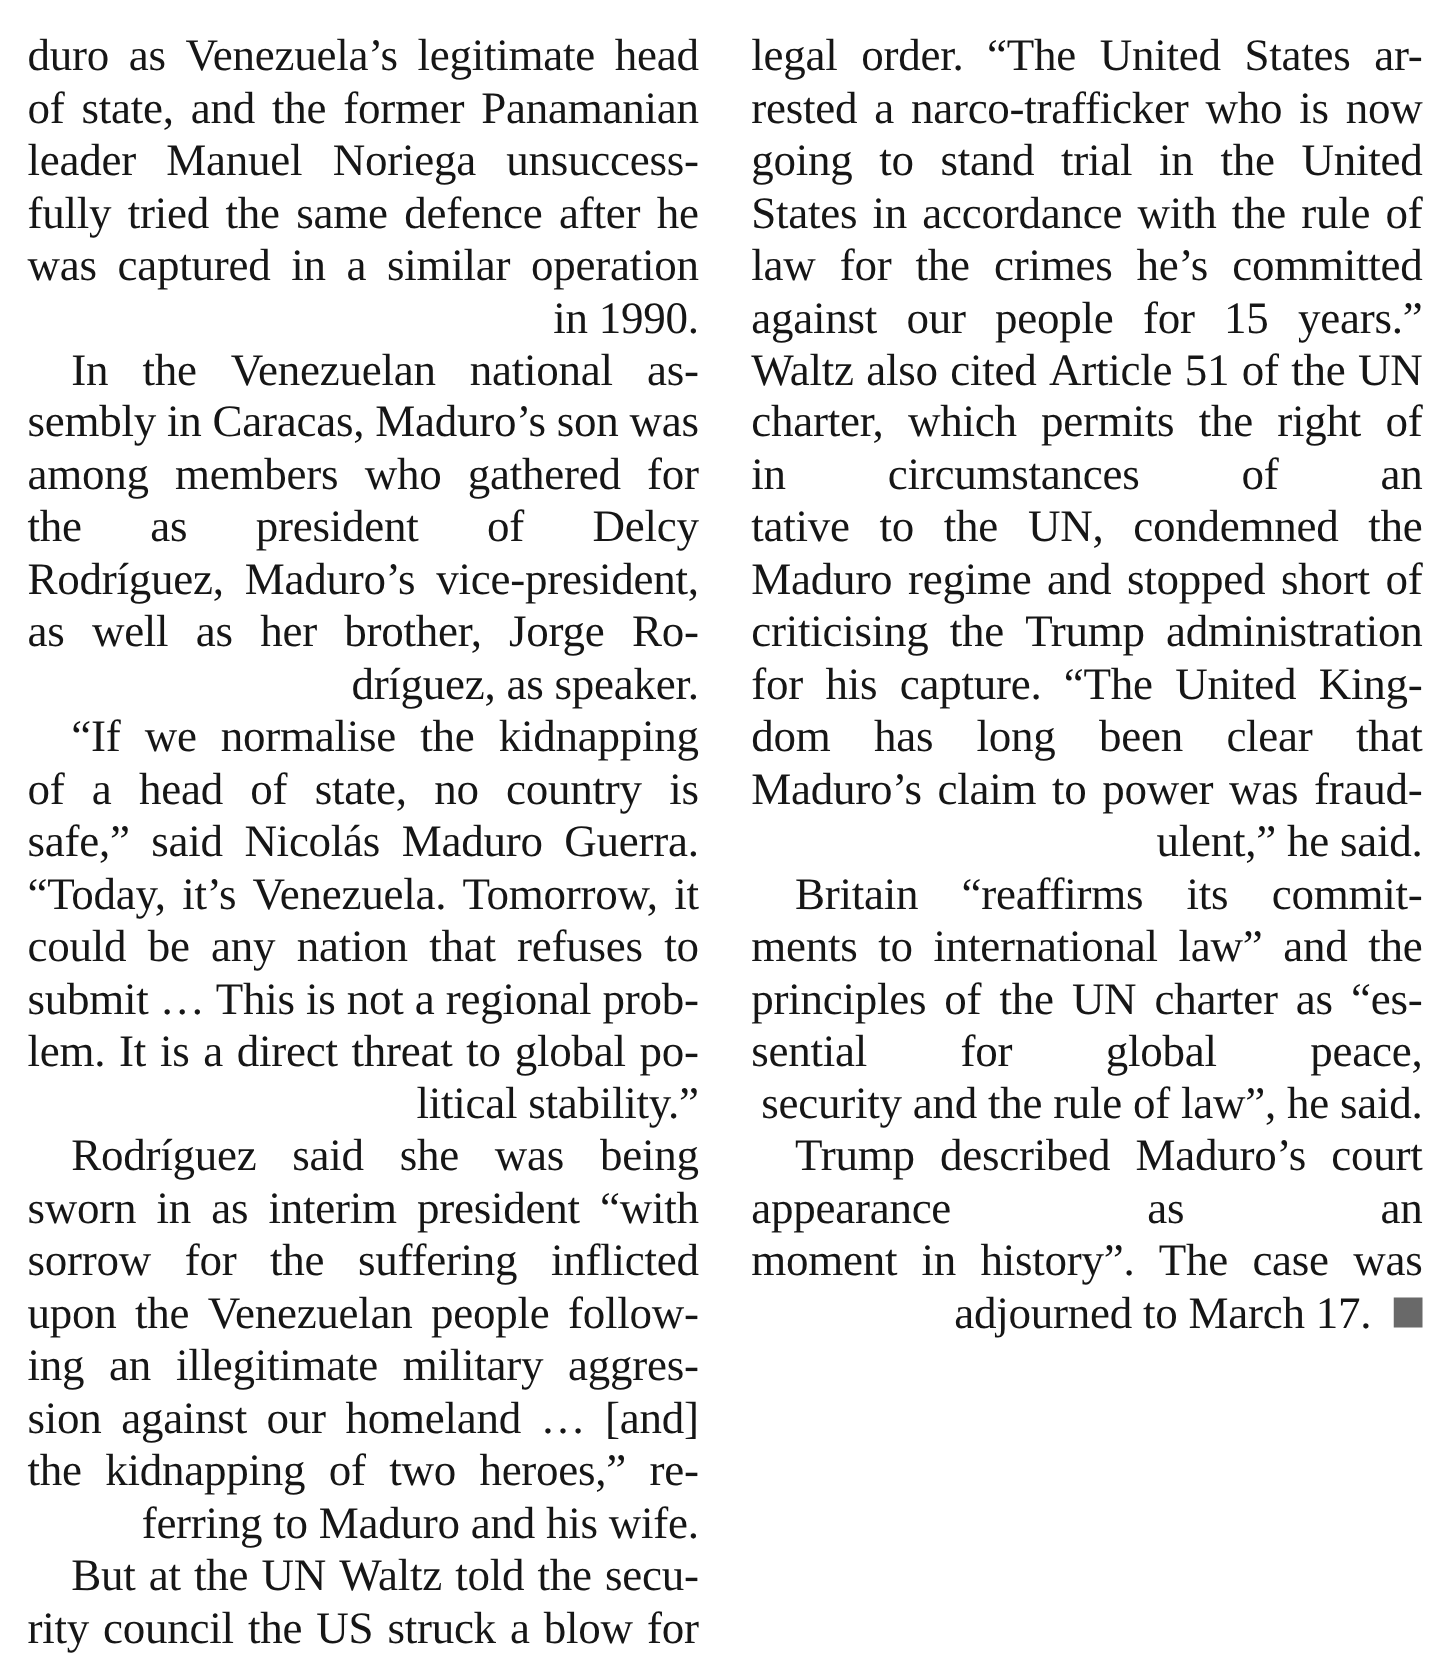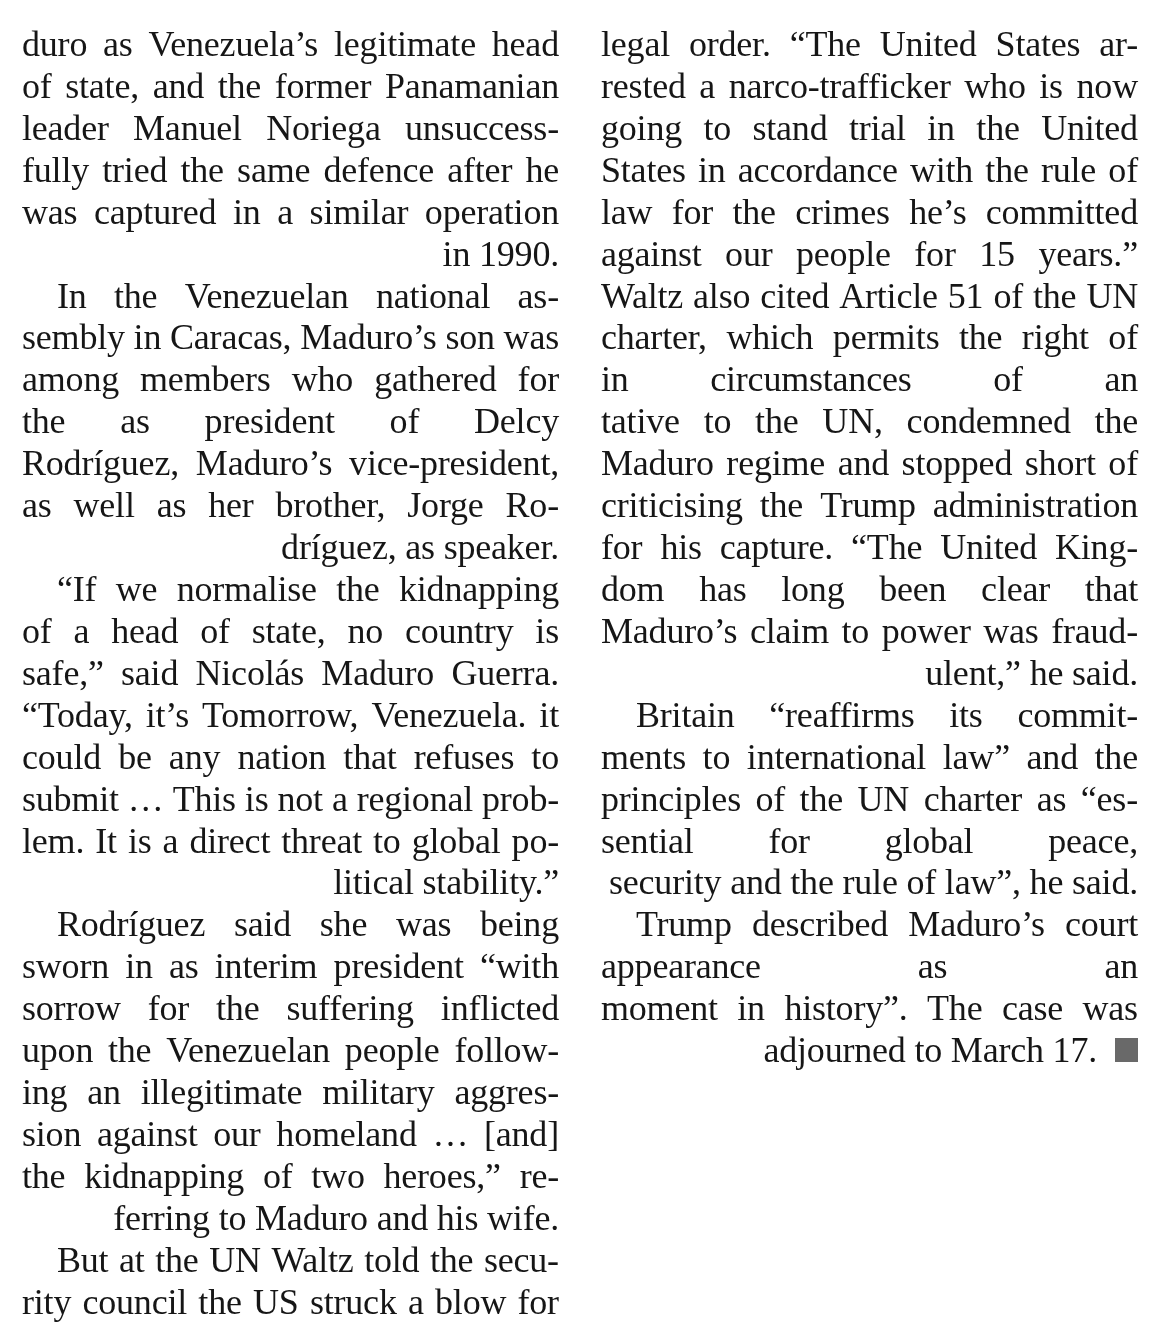--- a/index.html
+++ b/index.html
@@ -174,22 +174,22 @@
           <div class="line just">
             <span>safe,”</span>
             <span>said</span>
             <span>Nicolás</span>
             <span>Maduro</span>
             <span>Guerra.</span>
           </div>
           <div class="line just">
             <span>“Today,</span>
             <span>it’s</span>
+            <span>Venezuela.</span>
             <span>Tomorrow,</span>
-            <span>Venezuela.</span>
             <span>it</span>
           </div>
           <div class="line just">
             <span>could</span>
             <span>be</span>
             <span>any</span>
             <span>nation</span>
             <span>that</span>
             <span>refuses</span>
             <span>to</span>

